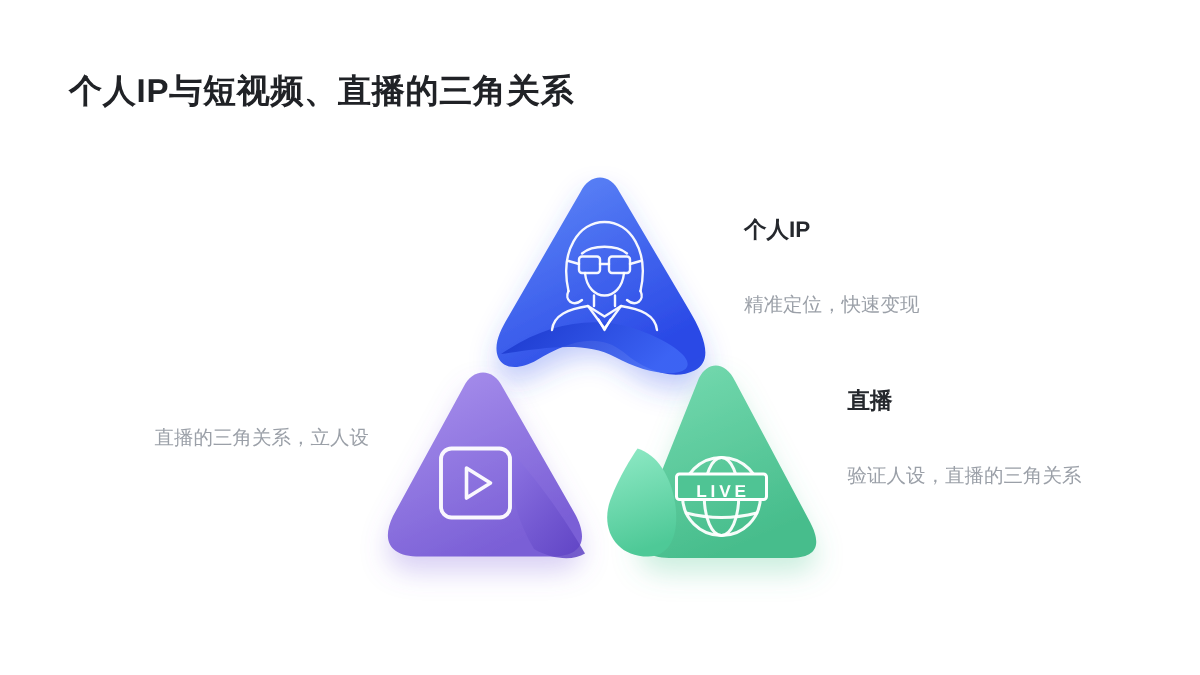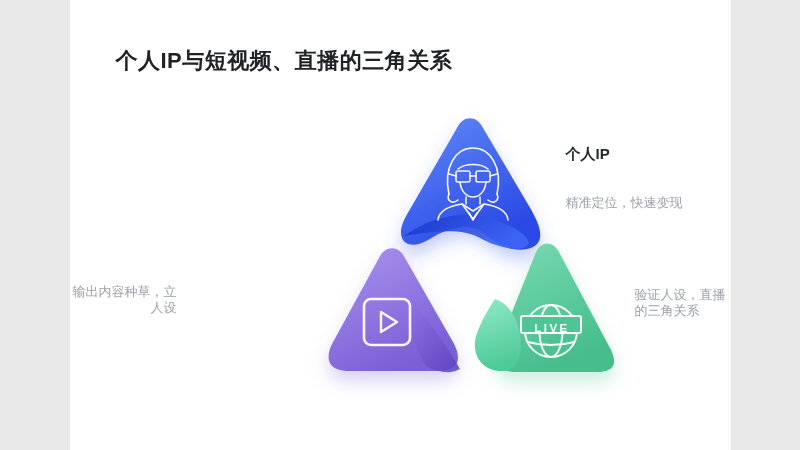--- a/index.html
+++ b/index.html
@@ -1,17 +1,17 @@
 <!DOCTYPE html>
 <html><head>
 <meta charset="utf-8">
 <style>
   html,body { margin:0; padding:0; background:#e9e9e9; }
   .slide {
-    position:relative; width:661px; height:450px; background:#ffffff;
+    position:relative; width:800px; height:450px; background:#ffffff;
     overflow:hidden; font-family:"Liberation Sans","DejaVu Sans",sans-serif;
     margin:0 auto;
   }
   .slide-title {
     position:absolute; left:46px; top:31px;
     font-size:22px; font-weight:700; color:#202226; letter-spacing:0.5px;
   }
   .diagram-svg { position:absolute; left:0; top:0; }
   .node-label { position:absolute; }
   .node-title { font-size:15px; font-weight:700; color:#25282d; line-height:22px; }
@@ -116,20 +116,21 @@
       </g>
     </g>
   </svg>
 
   <div class="node-label node-ip">
     <div class="node-title">个人IP</div>
     <div class="node-desc">精准定位，快速变现</div>
   </div>
 
   <div class="node-label node-video">
-    <div class="node-desc">输出内容种草，立人设</div>
+    <div class="node-desc">直播的三角关系，立人设</div>
   </div>
 
   <div class="node-label node-live">
+    <div class="node-title">直播</div>
     <div class="node-desc">验证人设，直播的三角关系</div>
   </div>
 
 </div>
 
 </body></html>

